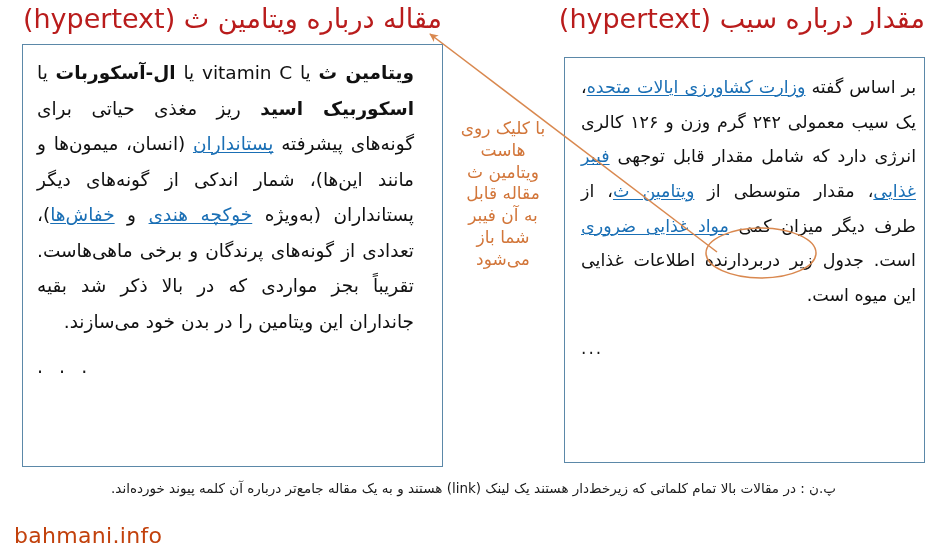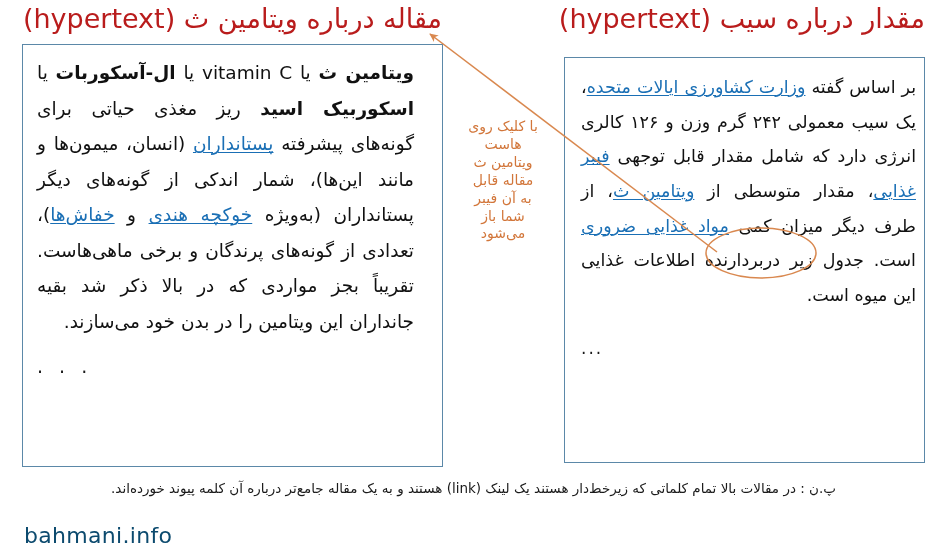--- a/index.html
+++ b/index.html
@@ -86,21 +86,21 @@
 
   
   #annotation-note {
     position: absolute;
     left: 455px;
     top: 118px;
     width: 96px;
     text-align: center;
     direction: rtl;
     color: #d2763a;
-    font-size: 14px;
+    font-size: 17px;
     line-height: 1.28;
   }
 
   
   #overlay-svg {
     position: absolute;
     left: 0;
     top: 0;
     width: 948px;
     height: 560px;
@@ -116,24 +116,24 @@
     text-align: center;
     direction: rtl;
     font-size: 13.5px;
     line-height: 1.5;
     color: #1a1a1a;
   }
 
   
   #watermark {
     position: absolute;
-    left: 24px;
+    left: 14px;
     top: 523px;
     font-size: 22px;
-    color: #0c4a6e;
+    color: #c2410c;
     direction: ltr;
     letter-spacing: 0.3px;
     font-family: "DejaVu Sans", "Liberation Sans", sans-serif;
   }
 </style>
 </head>
 <body>
 
 <div class="stage">
 

